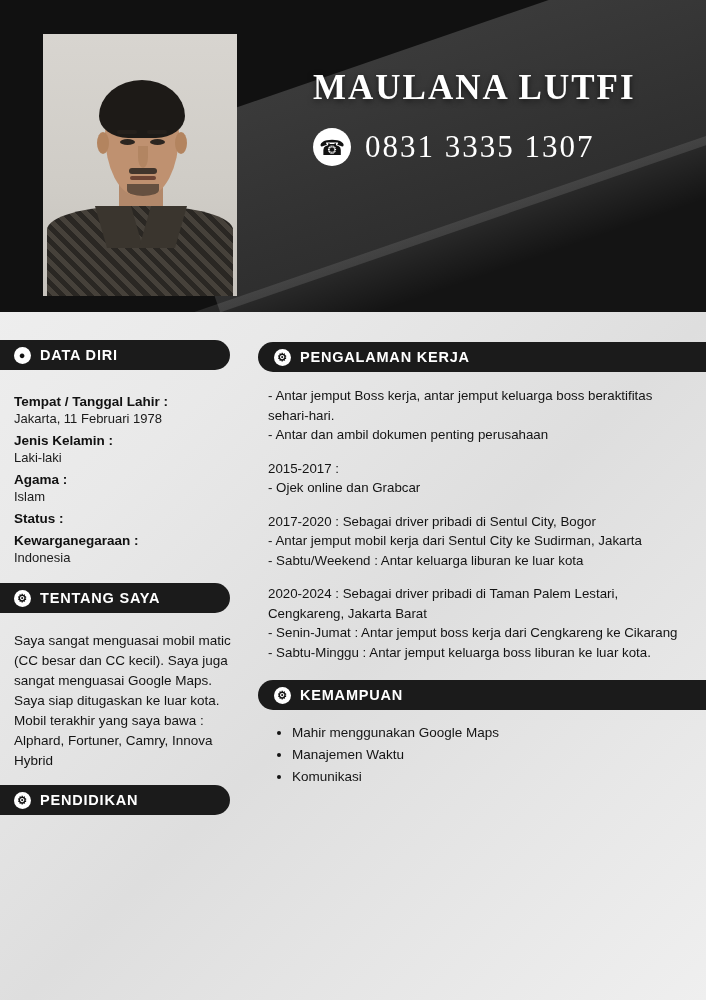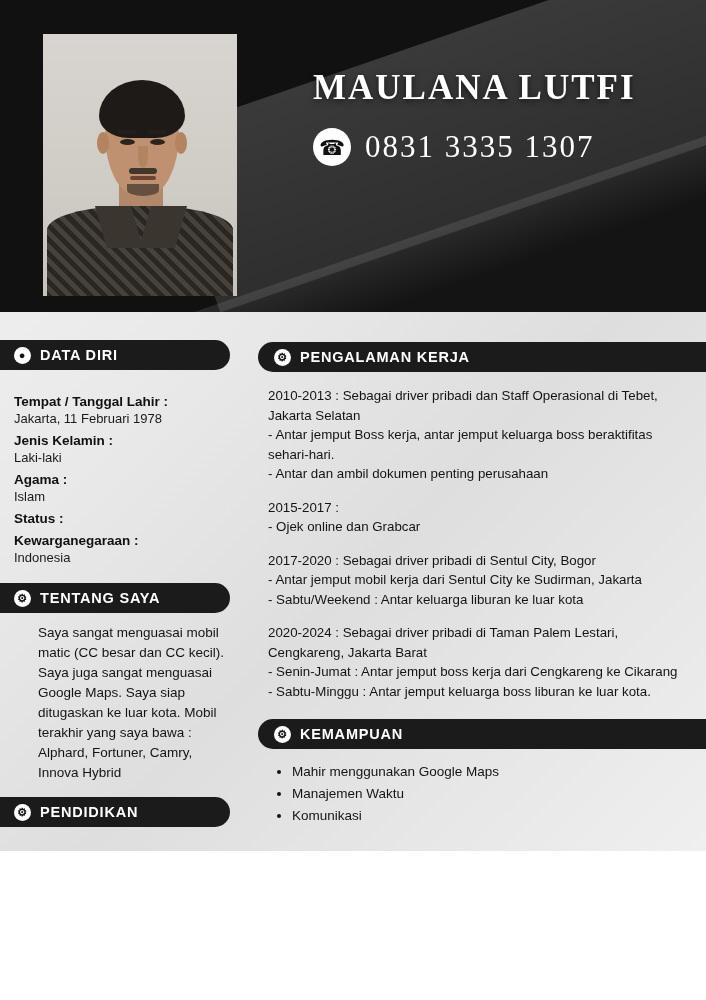--- a/index.html
+++ b/index.html
@@ -4,21 +4,21 @@
 <style>
   * { box-sizing: border-box; margin: 0; padding: 0; }
   html, body {
     width: 706px; height: 1000px;
     font-family: "Liberation Sans", sans-serif;
     background: #ffffff;
     overflow: hidden;
   }
   .page {
     position: relative;
-    width: 706px; height: 851px;
+    width: 706px; height: 1000px;
     background: linear-gradient(135deg, #f3f3f3 0%, #e9e9e9 35%, #dedede 60%, #efefef 100%);
     overflow: hidden;
   }
 
   
   .header {
     position: absolute;
     left: 0; top: 0;
     width: 706px; height: 312px;
     background: #111111;
@@ -159,21 +159,21 @@
     position: absolute;
     left: 0; top: 340px;
     width: 250px;
   }
   .left-col .pill { width: 230px; }
   .left-body { padding: 24px 14px 0 14px; color: #111; }
   .field-label { font-weight: bold; font-size: 13.5px; margin-top: 7px; }
   .field-label:first-child { margin-top: 0; }
   .field-value { font-size: 13px; margin-top: 2px; color: #1a1a1a; }
 
-  .about-text { font-size: 13.5px; line-height: 20px; color: #141414; padding: 10px 14px 0 14px; margin-left: 24px; }
+  .about-text { font-size: 13.5px; line-height: 20px; color: #141414; padding: 18px 14px 0 14px; }
 
   .edu-list { padding: 10px 14px 0 26px; font-size: 13.5px; line-height: 20px; color: #141414; }
   .edu-list li { margin-bottom: 2px; }
   .edu-list li .sub { display: block; padding-left: 8px; }
 
   
   .right-col {
     position: absolute;
     left: 258px; top: 342px;
     width: 448px;
@@ -261,21 +261,20 @@
 
   <div class="right-col">
 
     <div class="pill">
       <span class="glyph">⚙</span>
       <span>PENGALAMAN KERJA</span>
     </div>
 
     <div class="exp-body">
       <div class="exp-block">
-        <p>2010-2013 : Sebagai driver pribadi dan Staff Operasional di Tebet, Jakarta Selatan</p>
         <p>- Antar jemput Boss kerja, antar jemput keluarga boss beraktifitas sehari-hari.</p>
         <p>- Antar dan ambil dokumen penting perusahaan</p>
       </div>
       <div class="exp-block">
         <p>2015-2017 :</p>
         <p>- Ojek online dan Grabcar</p>
       </div>
       <div class="exp-block">
         <p>2017-2020 : Sebagai driver pribadi di Sentul City, Bogor</p>
         <p>- Antar jemput mobil kerja dari Sentul City ke Sudirman, Jakarta</p>

